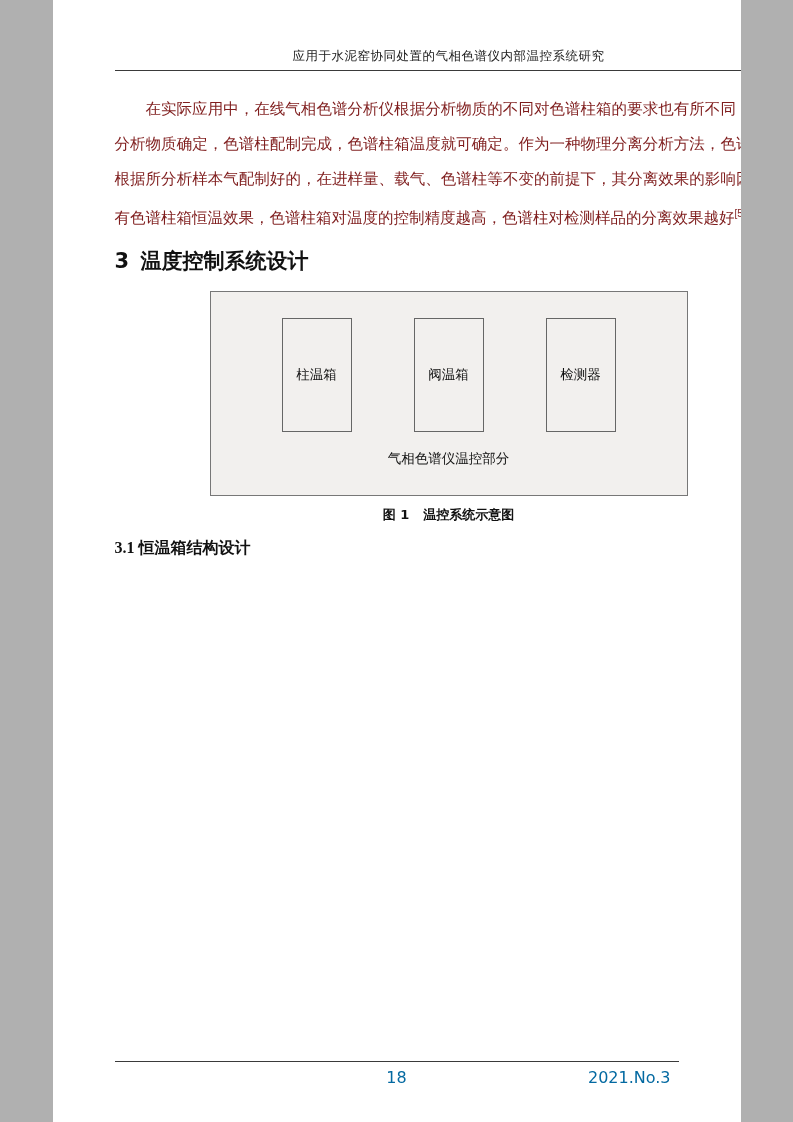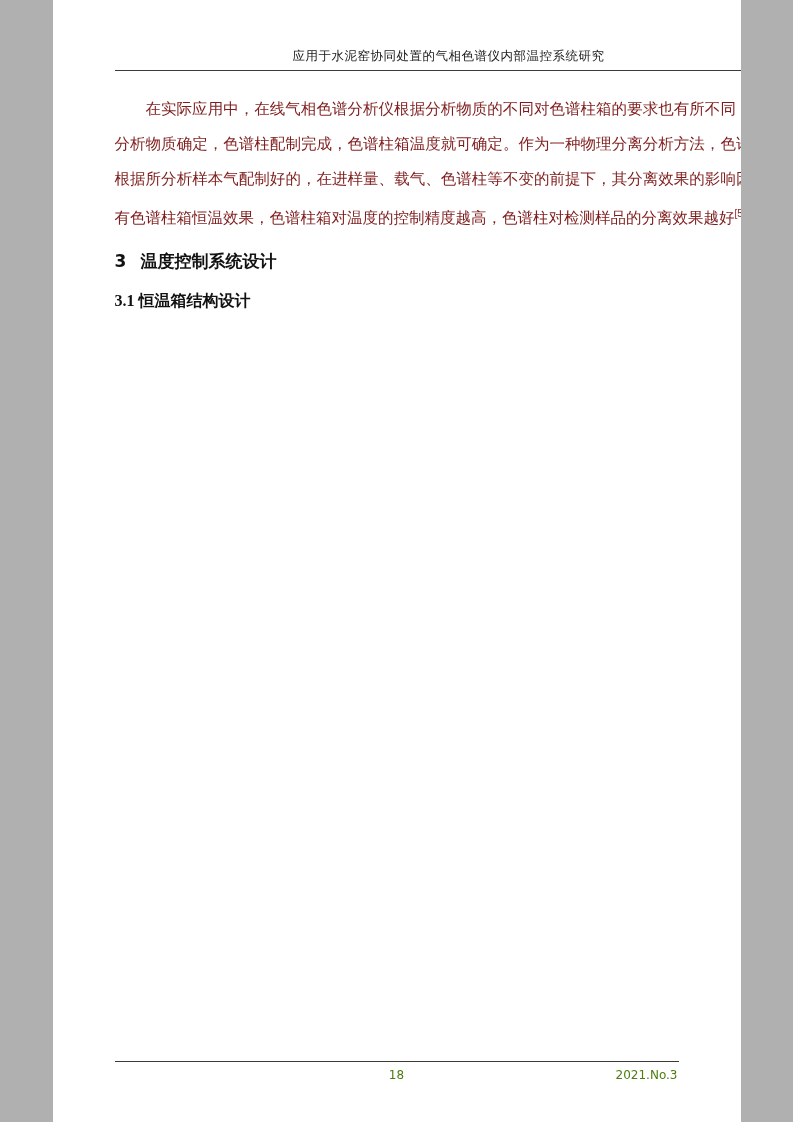--- a/index.html
+++ b/index.html
@@ -51,21 +51,21 @@
     text-justify: inter-ideograph;
     text-indent: 2em;
   }
   p.para .sup {
     font-size: 10px;
     vertical-align: super;
   }
 
   h2.section {
     font-family: "DejaVu Sans", sans-serif;
-    font-size: 17px;
+    font-size: 21px;
     font-weight: bold;
     color: #111;
     margin: 10px 0 0 0;
     line-height: 32px;
   }
   h2.section .num {
     display: inline-block;
     min-width: 26px;
   }
 
@@ -140,51 +140,62 @@
     bottom: 36px;
   }
   .footer-rule {
     border-top: 1.4px solid #3a3a3a;
     margin-bottom: 6px;
   }
   .footer-row {
     position: relative;
     height: 18px;
     font-family: "DejaVu Sans", sans-serif;
-    font-size: 12px;
-    color: #4d7c0f;
+    font-size: 16px;
+    color: #0369a1;
   }
   .footer-page {
     position: absolute;
     left: 0; right: 0;
     text-align: center;
   }
   .footer-issue {
     position: absolute;
-    right: 1px;
+    right: 8px;
     top: 0;
   }
 </style>
 </head>
 <body>
 
 <div class="page">
 
   <div class="page-inner">
 
     <div class="running-head">应用于水泥窑协同处置的气相色谱仪内部温控系统研究</div>
 
     <div class="body-area">
 
       <p class="para"><span>在实际应用中，在线气相色谱分析仪根据分析物质的不同对色谱柱箱的要求也有所不同，一旦分析物质确定，色谱柱配制完成，色谱柱箱温度就可确定。作为一种物理分离分析方法，色谱柱是根据所分析样本气配制好的，在进样量、载气、色谱柱等不变的前提下，其分离效果的影响因素只有色谱柱箱恒温效果，色谱柱箱对温度的控制精度越高，色谱柱对检测样品的分离效果越好</span><span class="sup">[5]</span><span>。</span></p>
 
 
       <h2 class="section"><span class="num">3</span><span>温度控制系统设计</span></h2>
 
 
+      <div class="figure-wrap">
+        <div class="figure-box">
+          <div class="boxes-row">
+            <div class="unit-box">柱温箱</div>
+            <div class="unit-box">阀温箱</div>
+            <div class="unit-box">检测器</div>
+          </div>
+          <div class="fig-caption-inner">气相色谱仪温控部分</div>
+        </div>
+        <div class="fig-caption"><span class="cap-label">图 1</span><span>温控系统示意图</span></div>
+      </div>
 
       <h3 class="subsection">3.1  恒温箱结构设计</h3>
 
 
     </div>
   </div>
 
   <div class="footer">
     <div class="footer-rule"></div>
     <div class="footer-row">

